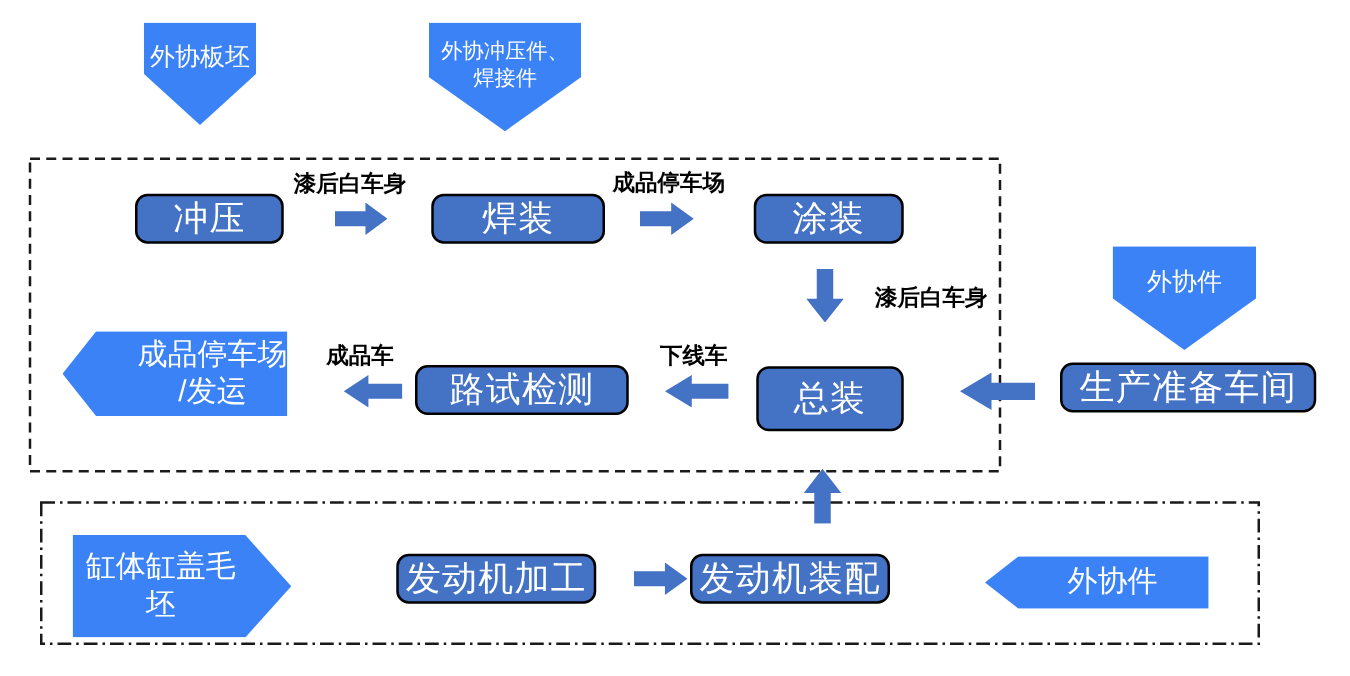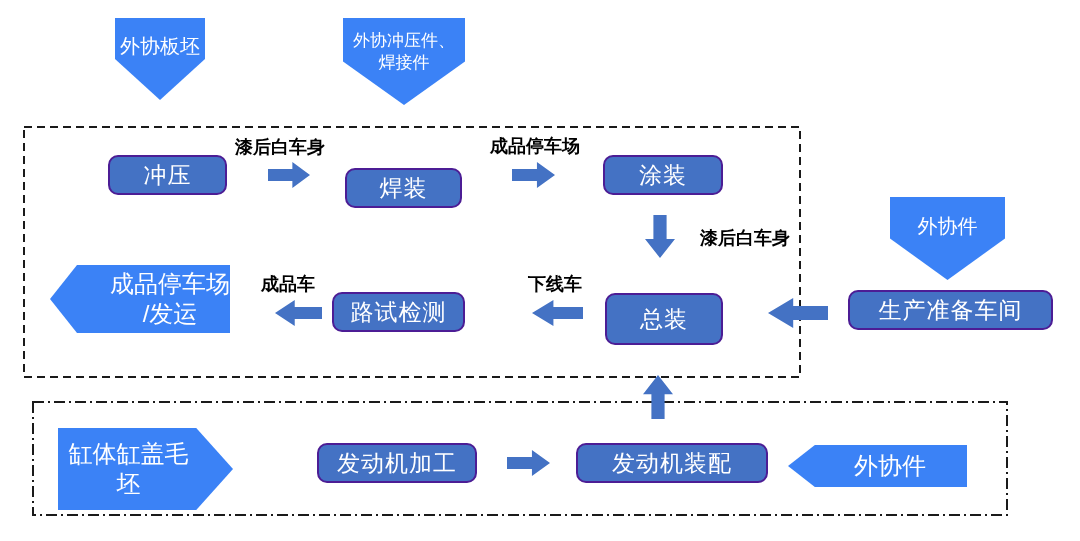--- a/index.html
+++ b/index.html
@@ -10,27 +10,27 @@
     background: #ffffff;
     font-family: "Liberation Sans", sans-serif;
     overflow: hidden;
   }
   .borders-svg { position: absolute; left: 0; top: 0; }
 
   
   .box {
     position: absolute;
     background: #4472C4;
-    border: 2px solid #4c1d95;
+    border: 2px solid #000000;
     border-radius: 10px;
     color: #ffffff;
     display: flex;
     align-items: center;
     justify-content: center;
-    font-size: 23px;
+    font-size: 28px;
     letter-spacing: 1px;
     box-sizing: border-box;
     white-space: nowrap;
   }
 
   
   .pent {
     position: absolute;
     background: #3b82f6;
     color: #ffffff;
@@ -82,33 +82,33 @@
   </div>
 
   <div class="pent pent-down" style="left:890px; top:197px; width:115px; height:83px; padding-bottom:25px; font-size:20px;">
     <span class="txt">外协件</span>
   </div>
 
   <div class="box" style="left:108px; top:155px; width:119px; height:40px;">
     <span>冲压</span>
   </div>
 
-  <div class="box" style="left:345px; top:168px; width:117px; height:40px;">
+  <div class="box" style="left:345px; top:155px; width:139px; height:40px;">
     <span>焊装</span>
   </div>
 
   <div class="box" style="left:603px; top:155px; width:120px; height:40px;">
     <span>涂装</span>
   </div>
 
   <div class="box" style="left:605px; top:293px; width:118px; height:52px;">
     <span>总装</span>
   </div>
 
-  <div class="box" style="left:332px; top:292px; width:133px; height:40px;">
+  <div class="box" style="left:332px; top:292px; width:171px; height:40px;">
     <span>路试检测</span>
   </div>
 
   <div class="box" style="left:848px; top:290px; width:205px; height:40px;">
     <span>生产准备车间</span>
   </div>
 
   <div class="pent pent-left" style="left:50px; top:265px; width:180px; height:68px; padding-left:26px; font-size:24px;justify-content:flex-end;">
     <span class="txt">成品停车场
 /发运</span>
@@ -116,21 +116,21 @@
 
   <div class="pent pent-right" style="left:58px; top:415px; width:175px; height:82px; padding-right:34px; font-size:24px;margin-top:13px;">
     <span class="txt">缸体缸盖毛
 坯</span>
   </div>
 
   <div class="box" style="left:317px; top:443px; width:160px; height:40px;align-items:center;">
     <span>发动机加工</span>
   </div>
 
-  <div class="box" style="left:576px; top:443px; width:192px; height:40px;">
+  <div class="box" style="left:552px; top:443px; width:160px; height:40px;">
     <span>发动机装配</span>
   </div>
 
   <div class="pent pent-left" style="left:788px; top:445px; width:179px; height:42px; padding-left:25px; font-size:24px;">
     <span class="txt">外协件</span>
   </div>
 
   <div class="arrow ar-right" style="left:268px; top:162px; width:42px; height:26px;"></div>
   <div class="arrow ar-right" style="left:512px; top:162px; width:43px; height:26px;"></div>
   <div class="arrow ar-down" style="left:645px; top:215px; width:30px; height:43px;"></div>

